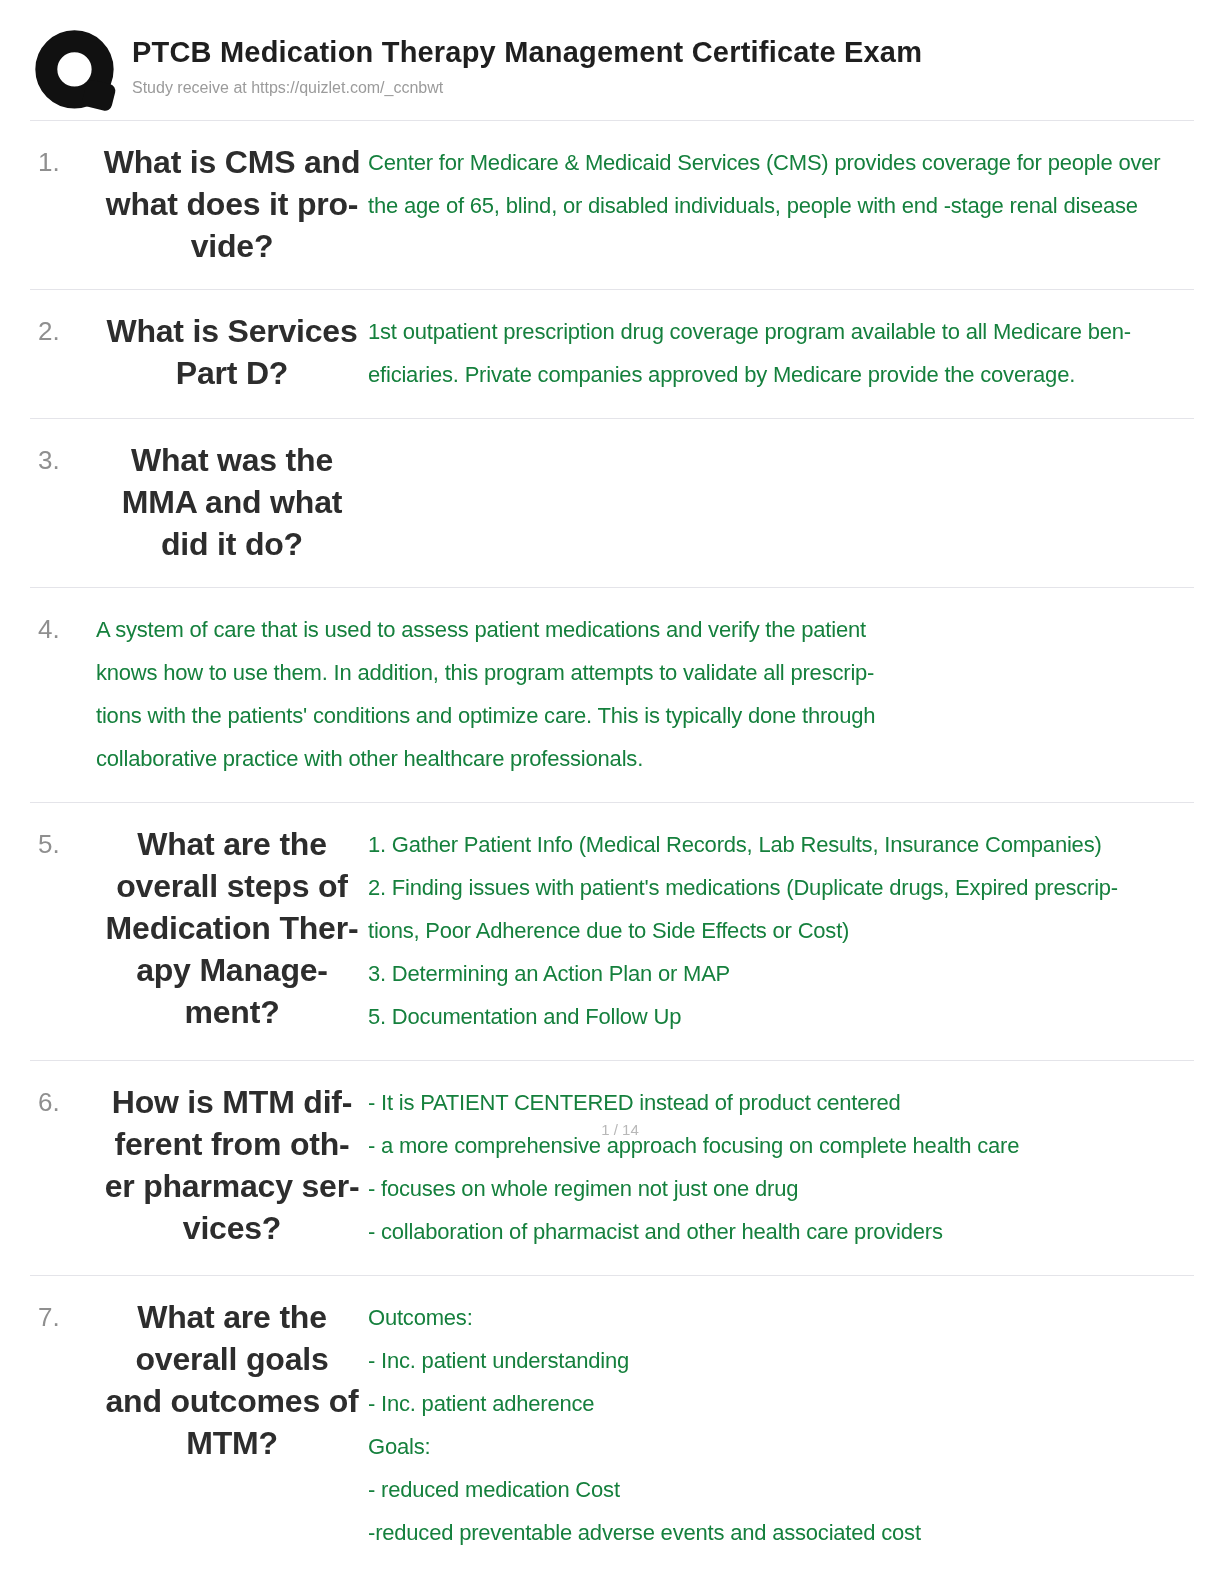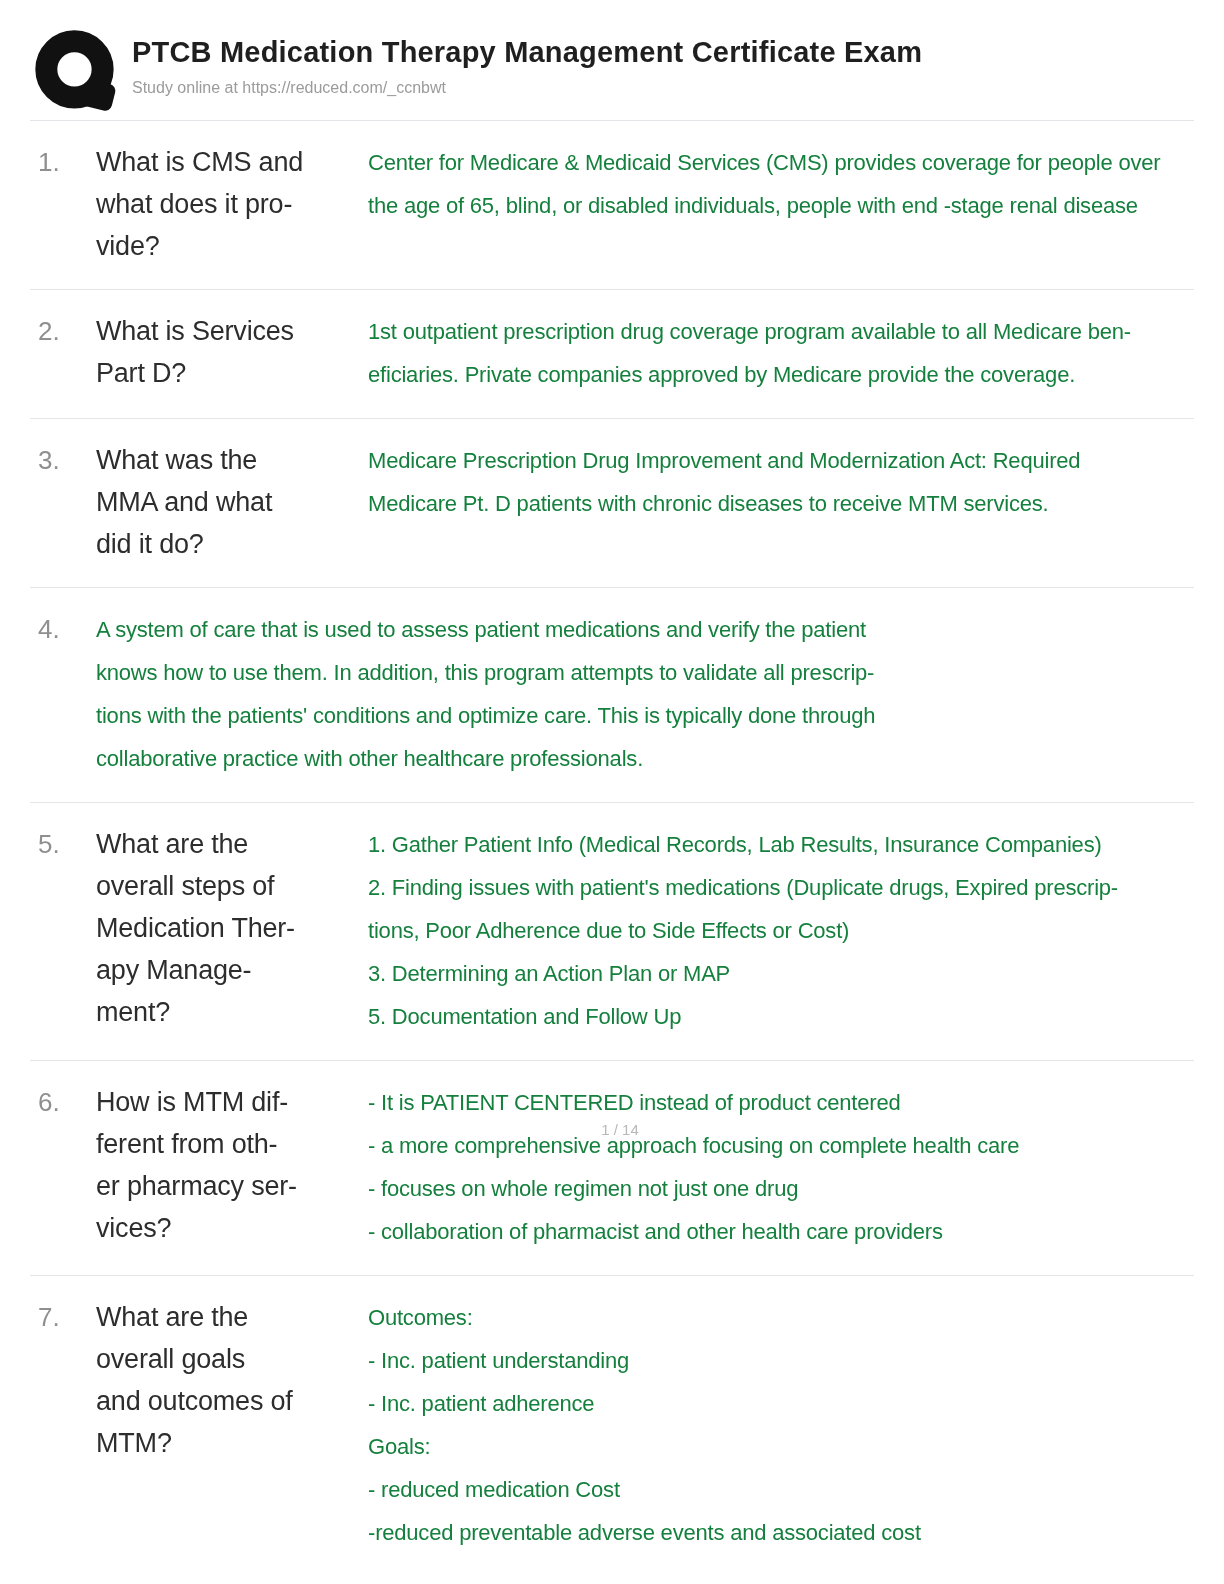--- a/index.html
+++ b/index.html
@@ -56,26 +56,27 @@
   }
   .row:last-child { border-bottom: none; }
   .num {
     padding-left: 8px;
     font-size: 26px;
     line-height: 42px;
     color: #8f8f8f;
     font-weight: 400;
   }
   .q {
-    font-size: 27px;
+    font-size: 32px;
     line-height: 42px;
-    font-weight: 400;
+    font-weight: 700;
     color: #2d2d2d;
     white-space: pre;
     letter-spacing: -0.2px;
+    text-align: center;
   }
   .a {
     font-size: 22px;
     line-height: 43px;
     font-weight: 400;
     color: #15803d;
     white-space: pre;
     letter-spacing: -0.2px;
   }
   
@@ -96,21 +97,21 @@
 
   <div class="header">
     <div class="logo-wrap">
       <svg viewBox="0 0 100 100" width="92" height="88" aria-hidden="true">
         <circle cx="46" cy="47" r="32" fill="none" stroke="#111111" stroke-width="25"></circle>
         <rect x="57" y="61" width="34" height="31" rx="8" fill="#111111" transform="rotate(14 74 76)"></rect>
       </svg>
     </div>
     <div class="header-text">
       <div class="title">PTCB Medication Therapy Management Certificate Exam</div>
-      <div class="subtitle">Study online at https://reduced.com/_ccnbwt</div>
+      <div class="subtitle">Study receive at https://quizlet.com/_ccnbwt</div>
     </div>
   </div>
 
   <div id="cards">
     <div class="row">
       <div class="num">1.</div>
       <div class="q">What is CMS and
 what does it pro-
 vide?</div>
       <div class="a">Center for Medicare &amp; Medicaid Services (CMS) provides coverage for people over
@@ -123,22 +124,20 @@
 Part D?</div>
       <div class="a">1st outpatient prescription drug coverage program available to all Medicare ben-
 eficiaries. Private companies approved by Medicare provide the coverage.</div>
     </div>
 
     <div class="row">
       <div class="num">3.</div>
       <div class="q">What was the
 MMA and what
 did it do?</div>
-      <div class="a">Medicare Prescription Drug Improvement and Modernization Act: Required
-Medicare Pt. D patients with chronic diseases to receive MTM services.</div>
     </div>
 
     <div class="row">
       <div class="num">4.</div>
       <div class="a">A system of care that is used to assess patient medications and verify the patient
 knows how to use them. In addition, this program attempts to validate all prescrip-
 tions with the patients' conditions and optimize care. This is typically done through
 collaborative practice with other healthcare professionals.</div>
     </div>
 

